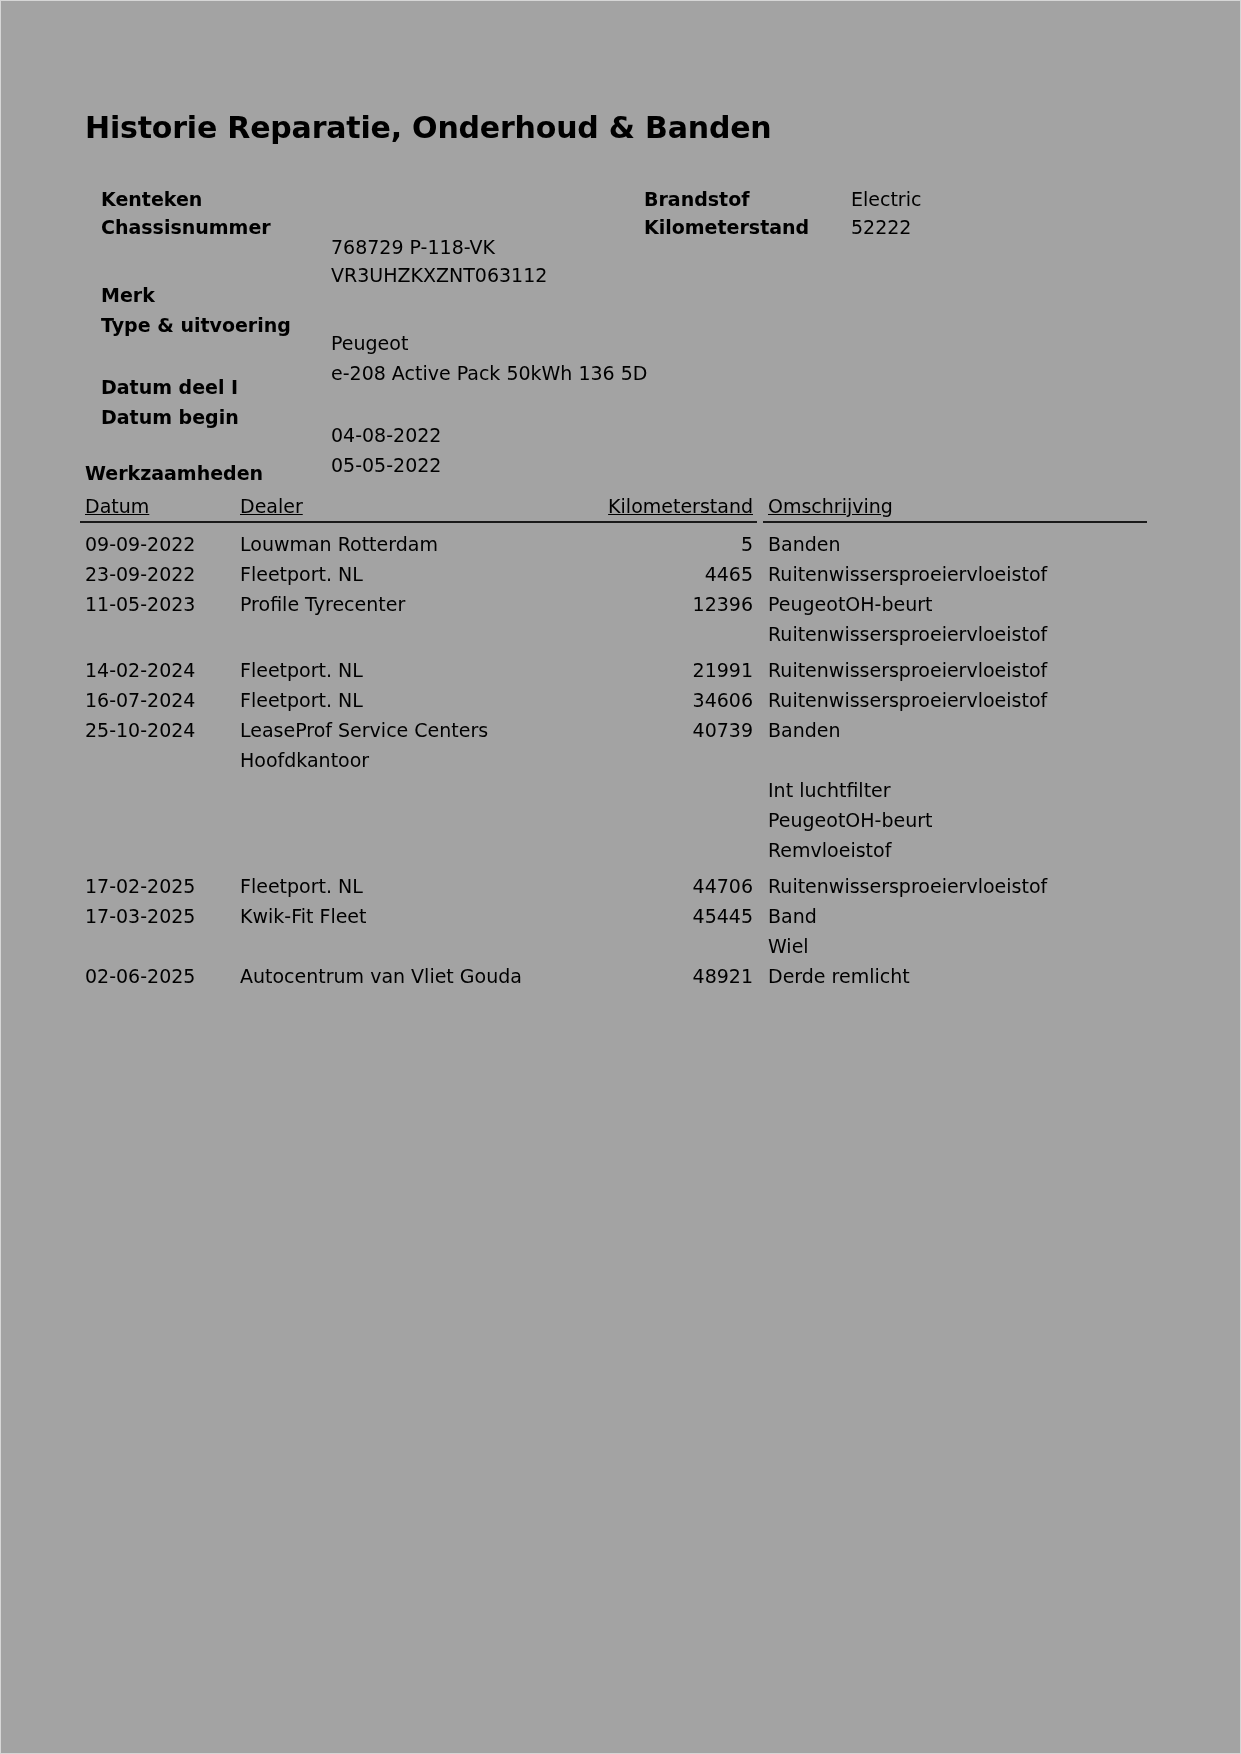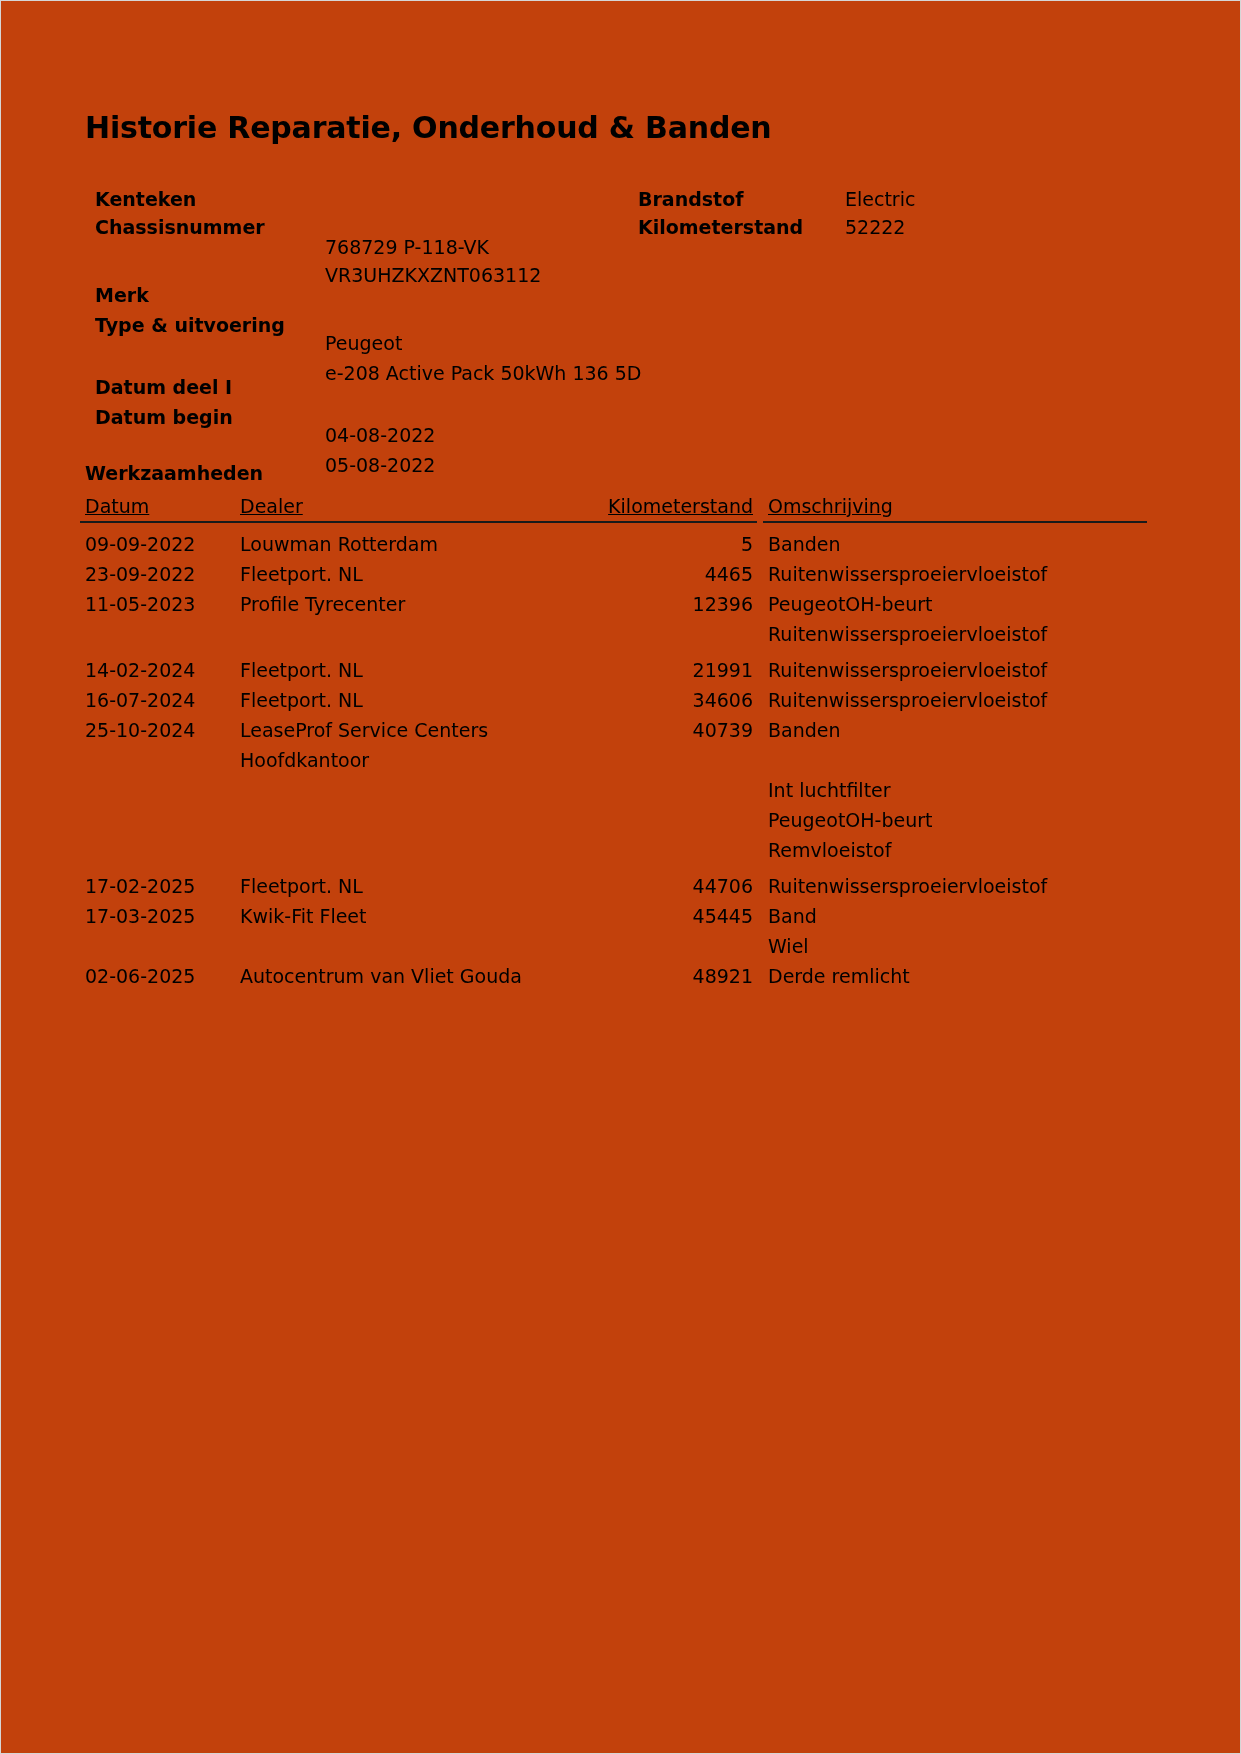--- a/index.html
+++ b/index.html
@@ -1,35 +1,35 @@
 <!DOCTYPE html>
 <html><head>
 <meta charset="utf-8">
 <style>
   html,body{margin:0;padding:0;background:#ffffff;}
   .page{
     position:relative;
     width:1241px;
     height:1754px;
-    background:#c2410c;
+    background:#a3a3a3;
     color:#000;
     font-family:"DejaVu Sans","Liberation Sans",sans-serif;
     font-size:19px;
     box-shadow:inset 0 0 0 1px #d6d6d6;
     overflow:hidden;
   }
   .abs{position:absolute;}
   .title{
     left:85px; top:110px;
     font-size:30px;
     font-weight:bold;
     letter-spacing:-0.2px;
     white-space:nowrap;
   }
-  .info-row{left:10px; width:1215px; height:26px; line-height:24px; white-space:nowrap;}
+  .info-row{left:16px; width:1215px; height:26px; line-height:24px; white-space:nowrap;}
   .lbl{position:absolute; left:85px; font-weight:bold;}
   .val{position:absolute; left:315px;margin-top:48px;}
   .lbl2{position:absolute; left:628px; font-weight:bold;text-align:center;}
   .val2{position:absolute; left:835px;}
   .section-title{left:85px; top:461px; font-weight:bold; line-height:24px;}
   .thead{left:85px; top:495px; width:1062px; display:flex; line-height:22px;text-decoration:underline;}
   .rule{top:521px; height:2px; background:#1a1a1a;}
   .rule-left{left:80px; width:677px;}
   .rule-right{left:763px; width:384px;}
   .tbody{left:85px; top:529px; width:1062px;}
@@ -72,21 +72,21 @@
     <span class="val">e-208 Active Pack 50kWh 136 5D</span>
   </div>
 
   <div class="abs info-row" style="top:375px">
     <span class="lbl">Datum deel I</span>
     <span class="val">04-08-2022</span>
   </div>
 
   <div class="abs info-row" style="top:405px">
     <span class="lbl">Datum begin</span>
-    <span class="val">05-08-2022</span>
+    <span class="val">05-05-2022</span>
   </div>
 
   <div class="abs section-title">Werkzaamheden</div>
 
   <div class="abs thead">
     <span class="c-datum">Datum</span>
     <span class="c-dealer">Dealer</span>
     <span class="c-km">Kilometerstand</span>
     <span class="c-oms">Omschrijving</span>
   </div>

